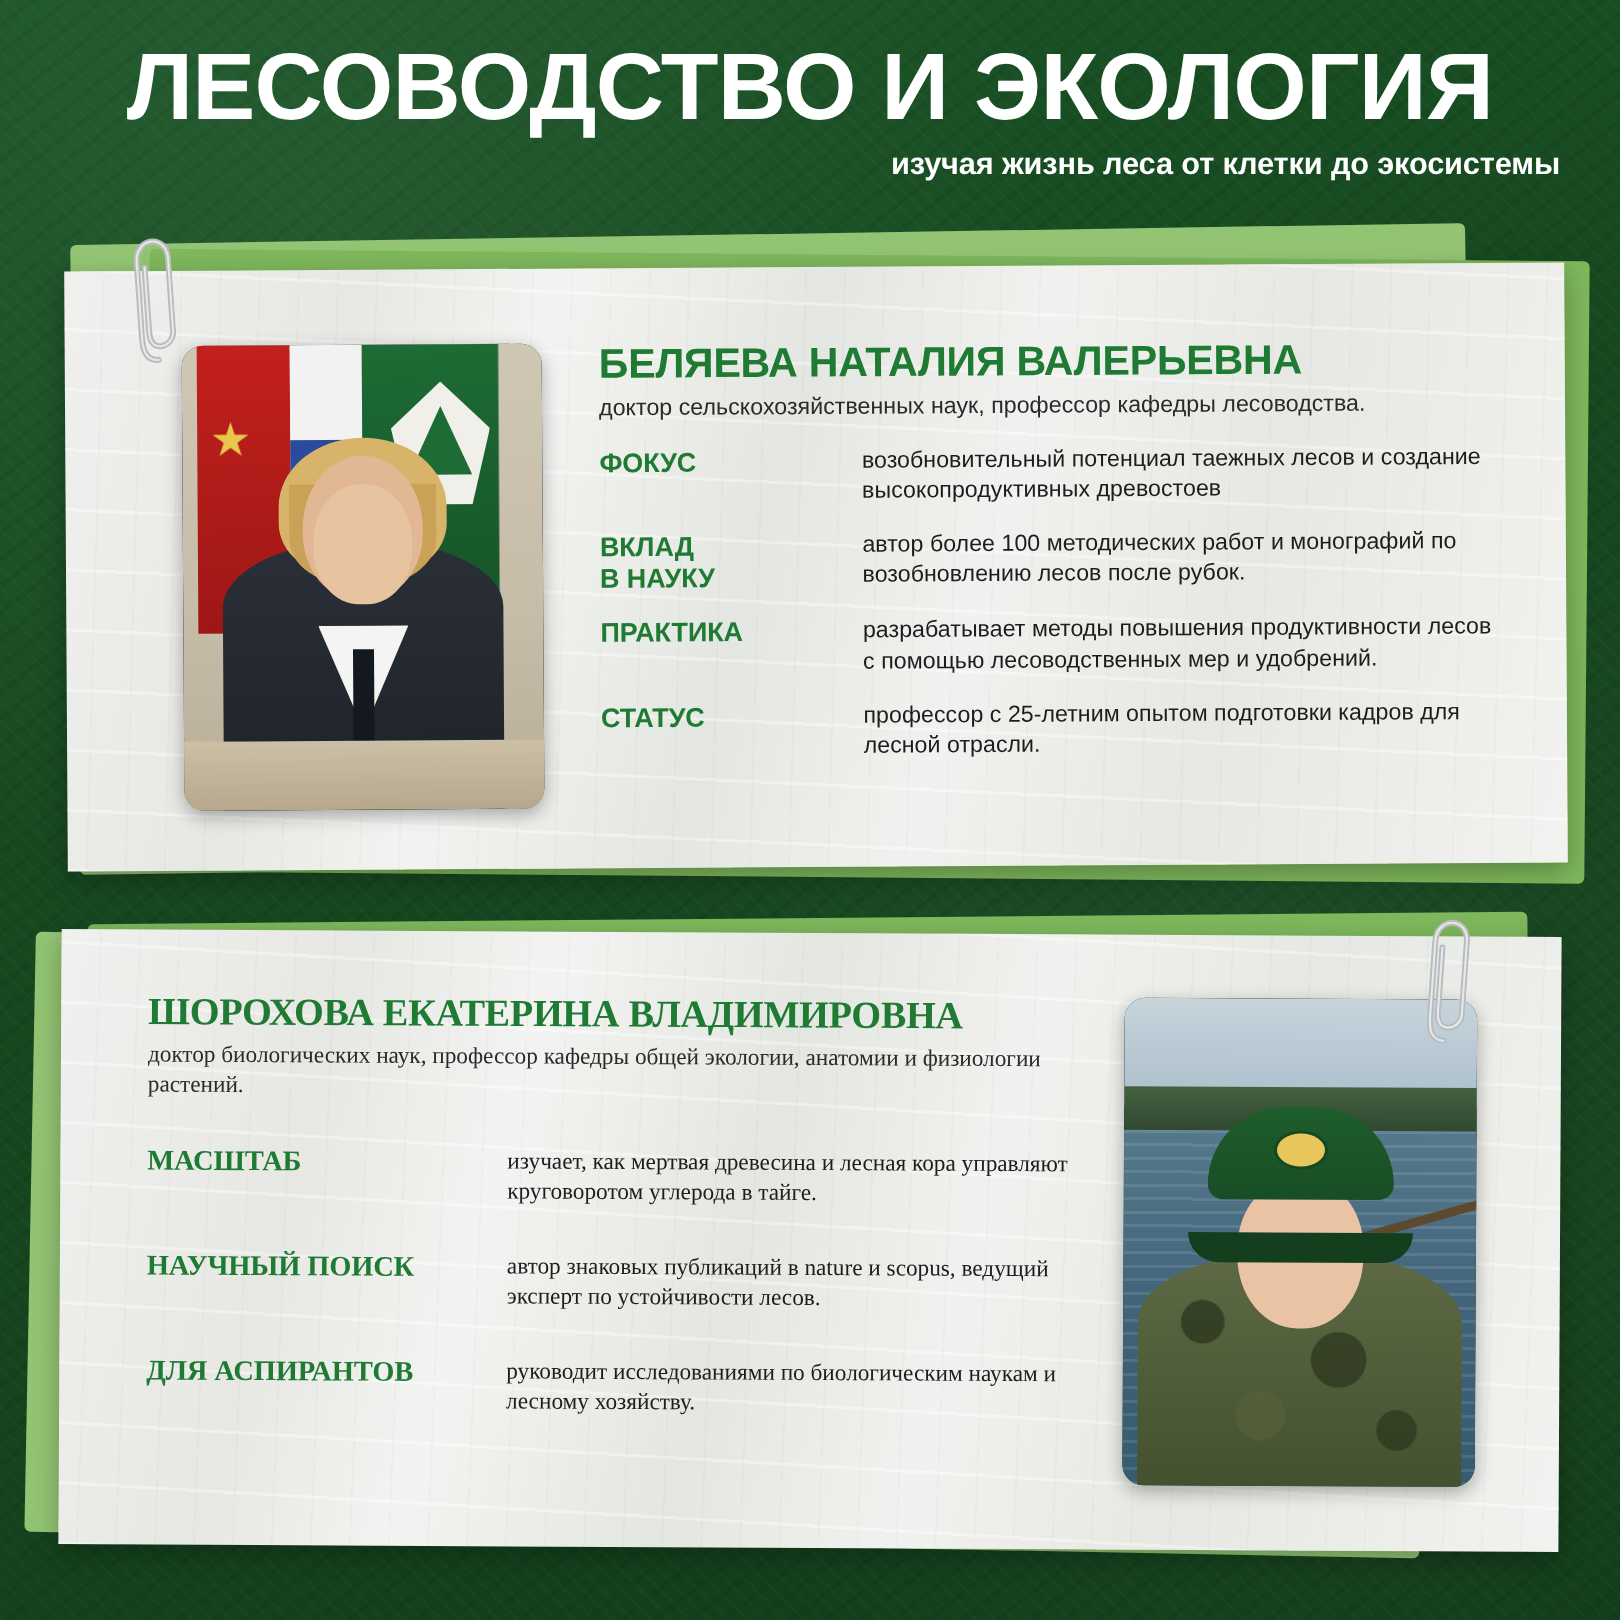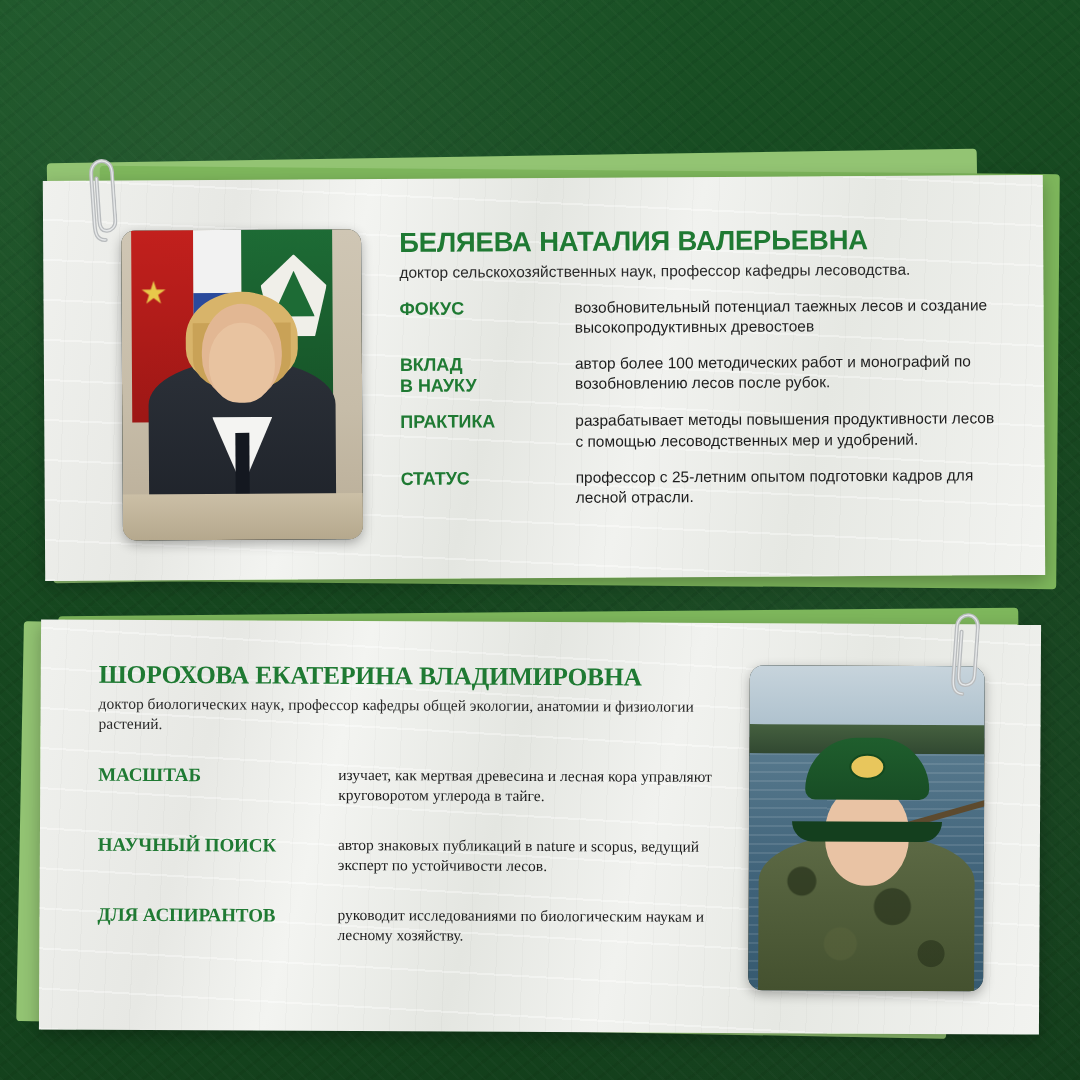--- a/index.html
+++ b/index.html
@@ -391,20 +391,22 @@
     background: #5d4a2e;
     transform: rotate(-16deg);
   }
 </style>
 </head>
 <body>
 
 <div class="poster">
 
   <div class="header">
+    <h1 class="header-title">ЛЕСОВОДСТВО И ЭКОЛОГИЯ</h1>
+    <div class="header-subtitle">изучая жизнь леса от клетки до экосистемы</div>
   </div>
 
   <div class="card-wrap card1">
     <div class="card-shadow-leaf leaf-a"></div>
     <div class="card-shadow-leaf leaf-b"></div>
     <div class="card">
       <div class="card-inner">
 
         <div class="photo photo-1">
           <div class="p1-bg"></div>

